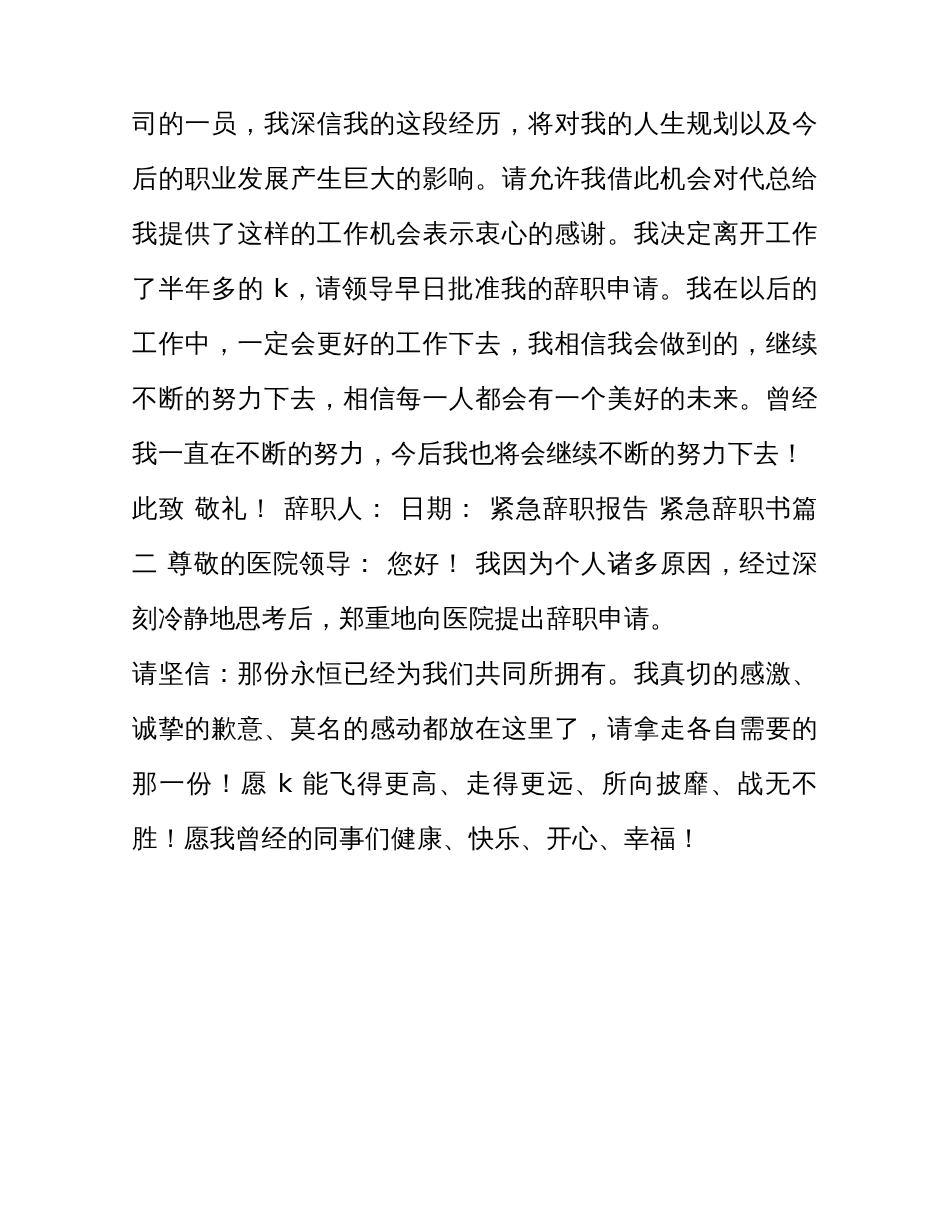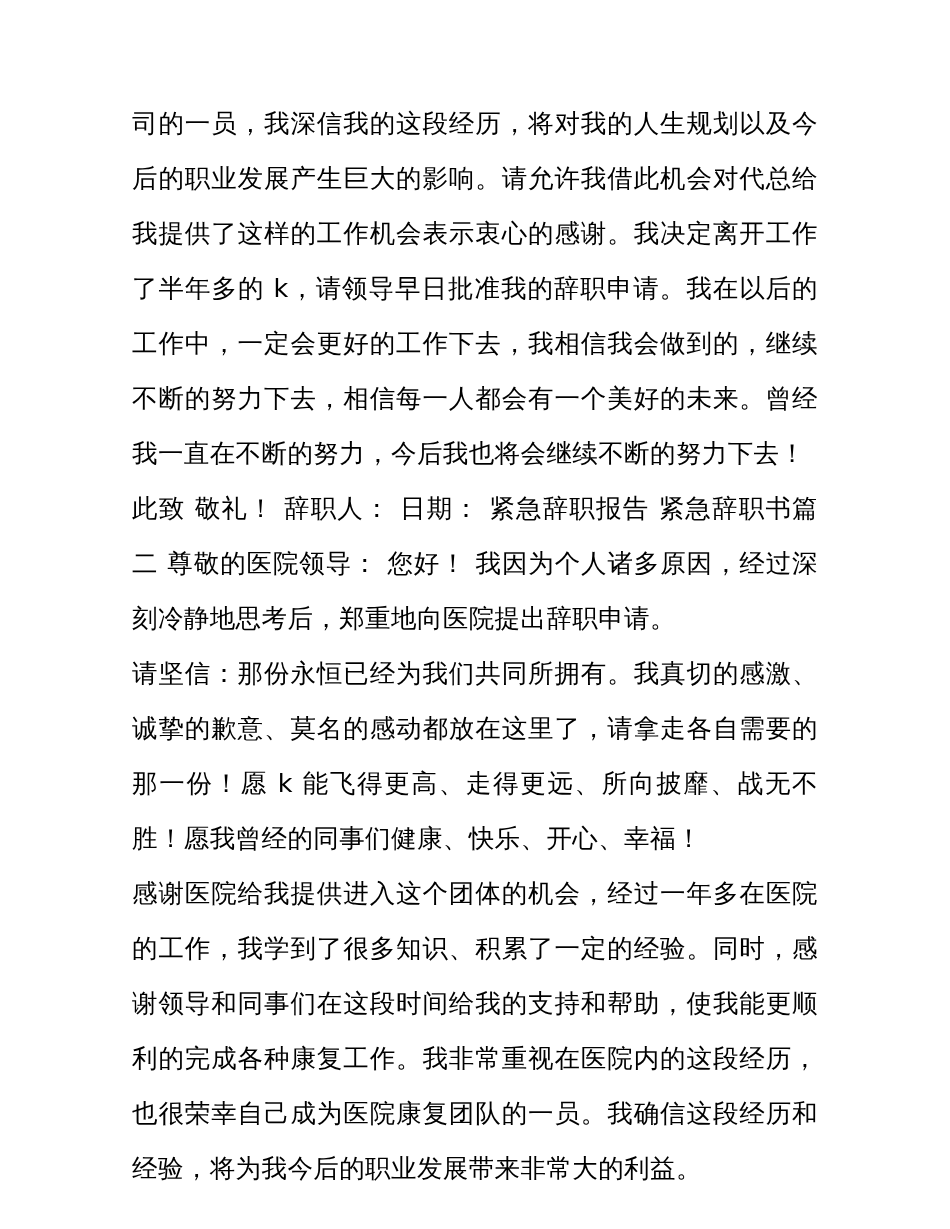--- a/index.html
+++ b/index.html
@@ -38,15 +38,14 @@
   }
 </style>
 </head>
 <body>
 
 <div class="page">
   <div class="doc-body">
     <p class="para">司的一员，我深信我的这段经历，将对我的人生规划以及今后的职业发展产生巨大的影响。请允许我借此机会对代总给我提供了这样的工作机会表示衷心的感谢。我决定离开工作了半年多的 k，请领导早日批准我的辞职申请。我在以后的工作中，一定会更好的工作下去，我相信我会做到的，继续不断的努力下去，相信每一人都会有一个美好的未来。曾经我一直在不断的努力，今后我也将会继续不断的努力下去！</p>
     <p class="para">此致 敬礼！ 辞职人： 日期： 紧急辞职报告 紧急辞职书篇二 尊敬的医院领导： 您好！ 我因为个人诸多原因，经过深刻冷静地思考后，郑重地向医院提出辞职申请。</p>
     <p class="para">请坚信：那份永恒已经为我们共同所拥有。我真切的感激、诚挚的歉意、莫名的感动都放在这里了，请拿走各自需要的那一份！愿 k 能飞得更高、走得更远、所向披靡、战无不胜！愿我曾经的同事们健康、快乐、开心、幸福！</p>
-    <p class="para">感谢医院给我提供进入这个团体的机会，经过一年多在医院的工作，我学到了很多知识、积累了一定的经验。同时，感谢领导和同事们在这段时间给我的支持和帮助，使我能更顺利的完成各种康复工作。我非常重视在医院内的这段经历，也很荣幸自己成为医院康复团队的一员。我确信这段经历和经验，将为我今后的职业发展带来非常大的利益。</p>
   </div>
 </div>
 
 </body></html>

